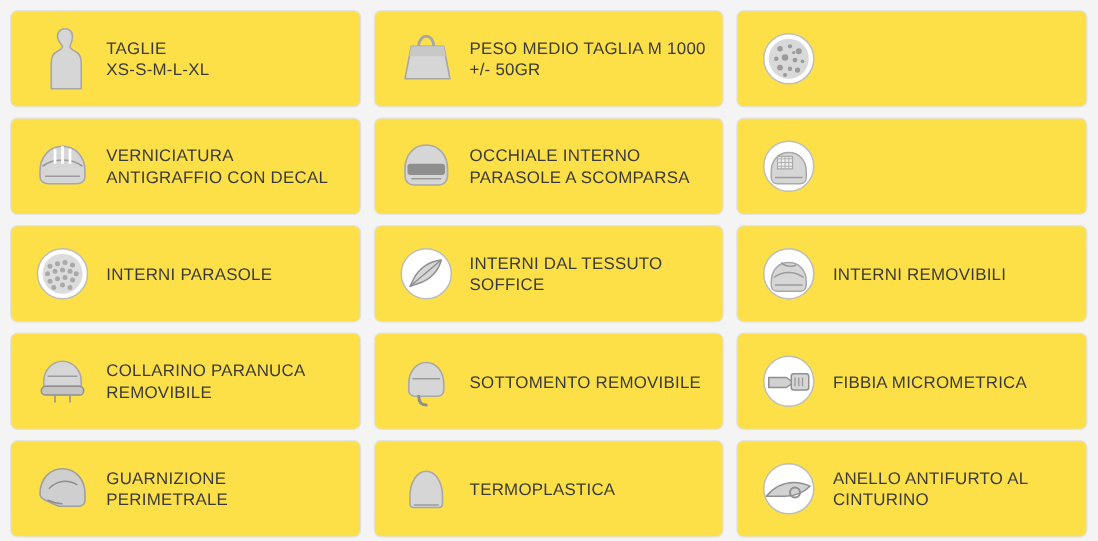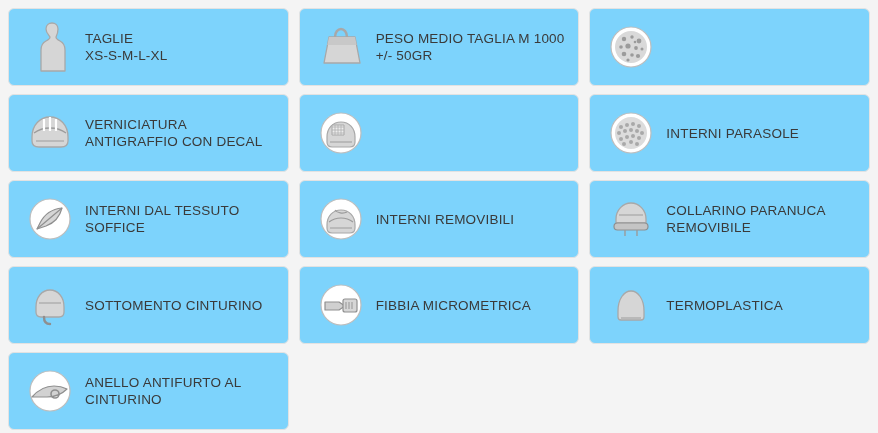--- a/index.html
+++ b/index.html
@@ -15,21 +15,21 @@
   }
   .grid {
     display: grid;
     grid-template-columns: repeat(3, 1fr);
     grid-auto-rows: 78px;
     gap: 8px 10px;
     padding: 8px 8px;
     box-sizing: border-box;
   }
   .card {
-    background: #7dd3fc;
+    background: #fde047;
     border: 1px solid #e2e2e2;
     border-radius: 6px;
     display: flex;
     align-items: center;
     padding: 0 10px;
     box-sizing: border-box;
     overflow: hidden;
   }
   .icon-wrap {
     flex: 0 0 62px;
@@ -107,20 +107,31 @@
         <path d="M10 32c0-12 8-20 18-20s18 8 18 20v4c0 4-3 6-7 6H17c-4 0-7-2-7-6z" fill="#d6d6d6" stroke="#a8a8a8" stroke-width="1.3"></path>
         <path d="M12 28c4-3 10-5 16-5s12 2 16 5" fill="none" stroke="#9b9b9b" stroke-width="1.3"></path>
         <path d="M22 14v12M28 12v14M34 14v12" stroke="#ffffff" stroke-width="2.2"></path>
         <path d="M14 36h28" stroke="#9b9b9b" stroke-width="1.2"></path>
       </svg>
     </span>
     <span class="label">VERNICIATURA
 ANTIGRAFFIO CON DECAL</span>
   </div>
 
+  <div class="card">
+    <span class="icon-wrap">
+      <svg width="56" height="56" viewBox="0 0 56 56">
+        <path d="M11 30c0-11 7-19 17-19s17 8 17 19v6c0 4-3 7-7 7H18c-4 0-7-3-7-7z" fill="#d6d6d6" stroke="#a8a8a8" stroke-width="1.3"></path>
+        <path d="M15 26h26c1 0 2 1 2 2v5c0 1-1 2-2 2H15c-1 0-2-1-2-2v-5c0-1 1-2 2-2z" fill="#8f8f8f"></path>
+        <path d="M16 38h24" stroke="#9b9b9b" stroke-width="1.2"></path>
+      </svg>
+    </span>
+    <span class="label">OCCHIALE INTERNO
+PARASOLE A SCOMPARSA</span>
+  </div>
 
   <div class="card">
     <span class="icon-wrap">
       <svg width="56" height="56" viewBox="0 0 56 56">
         <circle cx="28" cy="28" r="20" fill="#ffffff" stroke="#bdbdbd" stroke-width="1.2"></circle>
         <path d="M14 32c0-9 6-15 14-15s14 6 14 15v5c0 3-2 5-5 5H19c-3 0-5-2-5-5z" fill="#d6d6d6" stroke="#a8a8a8" stroke-width="1.2"></path>
         <path d="M19 20h12v10H19z" fill="#ededed" stroke="#a8a8a8" stroke-width="1"></path>
         <path d="M19 22h12M19 25h12M19 28h12M22 20v10M25 20v10M28 20v10" stroke="#b0b0b0" stroke-width="0.8"></path>
         <path d="M17 37h22" stroke="#9b9b9b" stroke-width="1.1"></path>
       </svg>
@@ -194,35 +205,45 @@
   </div>
 
   <div class="card">
     <span class="icon-wrap">
       <svg width="56" height="56" viewBox="0 0 56 56">
         <path d="M14 30c0-10 6-17 14-17s14 7 14 17v5c0 3-2 5-5 5H19c-3 0-5-2-5-5z" fill="#d6d6d6" stroke="#a8a8a8" stroke-width="1.3"></path>
         <path d="M17 26h22" stroke="#9b9b9b" stroke-width="1.2"></path>
         <path d="M22 40c0 5 2 7 6 7" fill="none" stroke="#8f8f8f" stroke-width="2.4" stroke-linecap="round"></path>
       </svg>
     </span>
-    <span class="label">SOTTOMENTO CINTURINO</span>
+    <span class="label">SOTTOMENTO REMOVIBILE</span>
   </div>
 
   <div class="card">
     <span class="icon-wrap">
       <svg width="56" height="56" viewBox="0 0 56 56">
         <circle cx="28" cy="28" r="20" fill="#ffffff" stroke="#bdbdbd" stroke-width="1.2"></circle>
         <path d="M12 25h14l6 4-6 4H12z" fill="#d0d0d0" stroke="#8f8f8f" stroke-width="1.2" stroke-linejoin="round"></path>
         <rect x="30" y="22" width="14" height="13" rx="2" fill="#d6d6d6" stroke="#8f8f8f" stroke-width="1.2"></rect>
         <path d="M33 25v7M36 25v7M39 25v7" stroke="#9b9b9b" stroke-width="1.1"></path>
       </svg>
     </span>
     <span class="label">FIBBIA MICROMETRICA</span>
   </div>
 
+  <div class="card">
+    <span class="icon-wrap">
+      <svg width="56" height="56" viewBox="0 0 56 56">
+        <path d="M10 32c0-12 8-20 18-20s18 8 18 20v5c0 3-2 5-5 5H25l-9-4c-4-1.5-6-3-6-6z" fill="#cfcfcf" stroke="#a0a0a0" stroke-width="1.3" stroke-linejoin="round"></path>
+        <path d="M17 28c4-4 9-6 13-6 4 0 7 1 10 3" fill="none" stroke="#8f8f8f" stroke-width="1.2"></path>
+        <path d="M16 37c4 2 8 3 12 3" fill="none" stroke="#8f8f8f" stroke-width="1.2"></path>
+      </svg>
+    </span>
+    <span class="label">GUARNIZIONE PERIMETRALE</span>
+  </div>
 
   <div class="card">
     <span class="icon-wrap">
       <svg width="56" height="56" viewBox="0 0 56 56">
         <path d="M15 34c0-12 6-20 13-20s13 8 13 20v6c0 2-1 3-3 3H18c-2 0-3-1-3-3z" fill="#d6d6d6" stroke="#a8a8a8" stroke-width="1.3"></path>
         <path d="M18 41h20" stroke="#9b9b9b" stroke-width="1.2"></path>
       </svg>
     </span>
     <span class="label">TERMOPLASTICA</span>
   </div>

